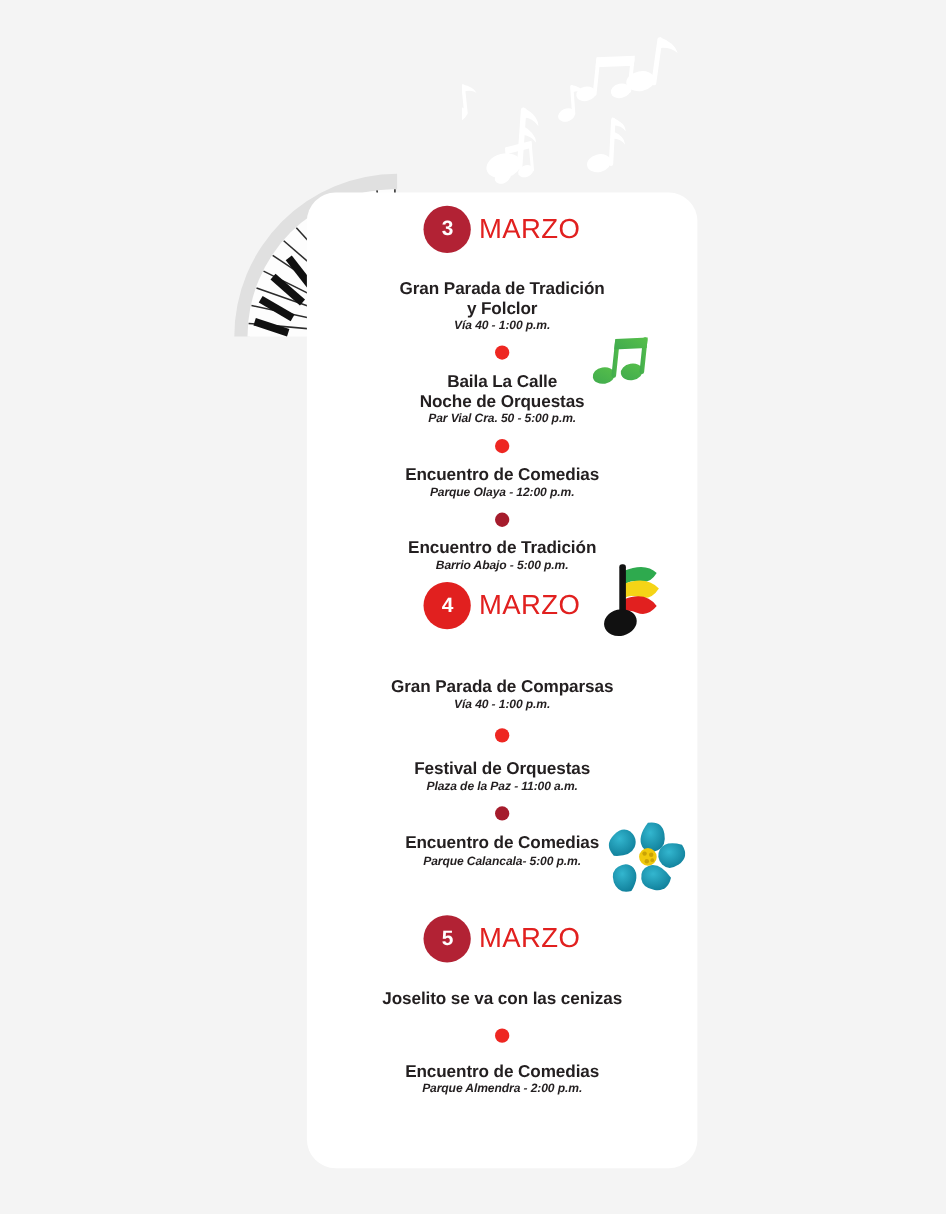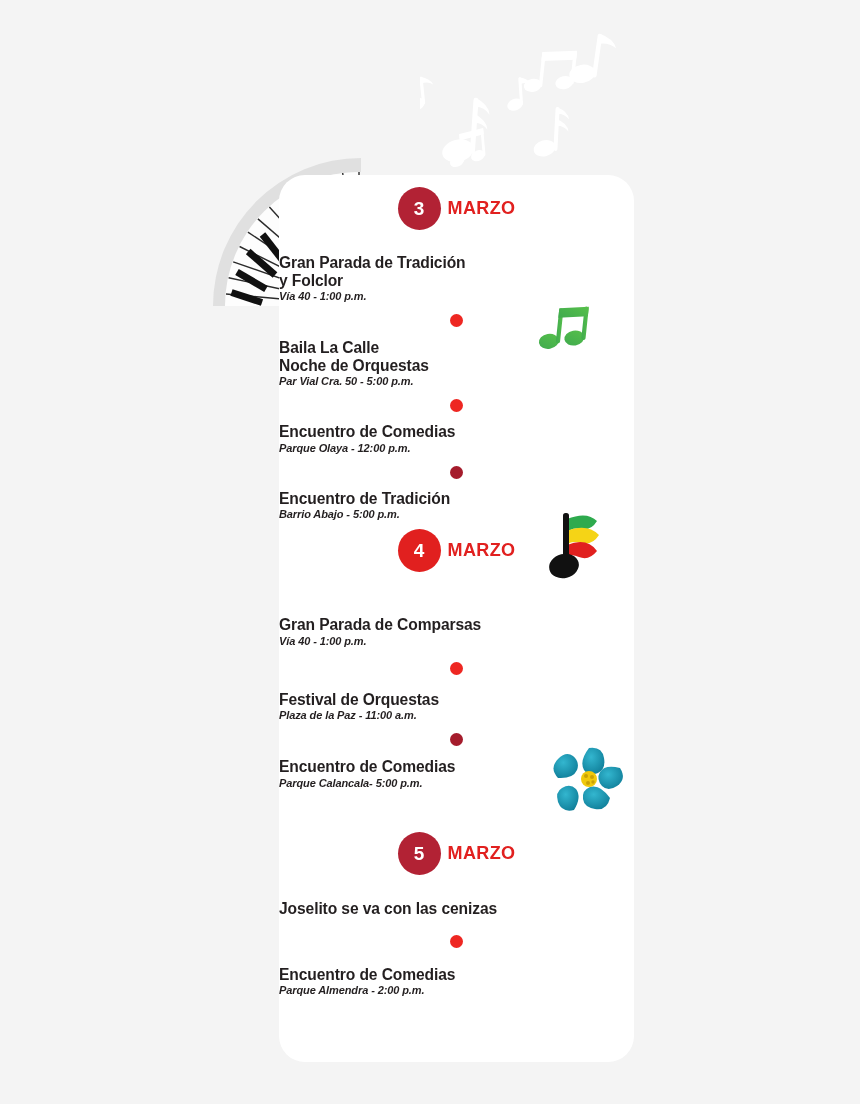--- a/index.html
+++ b/index.html
@@ -72,30 +72,31 @@
     align-items: center;
     justify-content: center;
     color: #ffffff;
     font-size: 19px;
     font-weight: bold;
     letter-spacing: 0px;
     flex: none;
   }
   .day-month {
     color: #e1201f;
-    font-size: 18px;
-    font-weight: bold;
+    font-size: 25px;
+    font-weight: normal;
     letter-spacing: 0.4px;
     margin-left: 7px;
   }
 
   .events {
     margin-top: 0px;
   }
   .event {
+    text-align: center;
     padding: 0;
   }
   .event-title {
     color: #231f20;
     font-size: 15.6px;
     font-weight: bold;
     line-height: 17.5px;
     letter-spacing: -0.1px;
     white-space: pre-line;
   }

